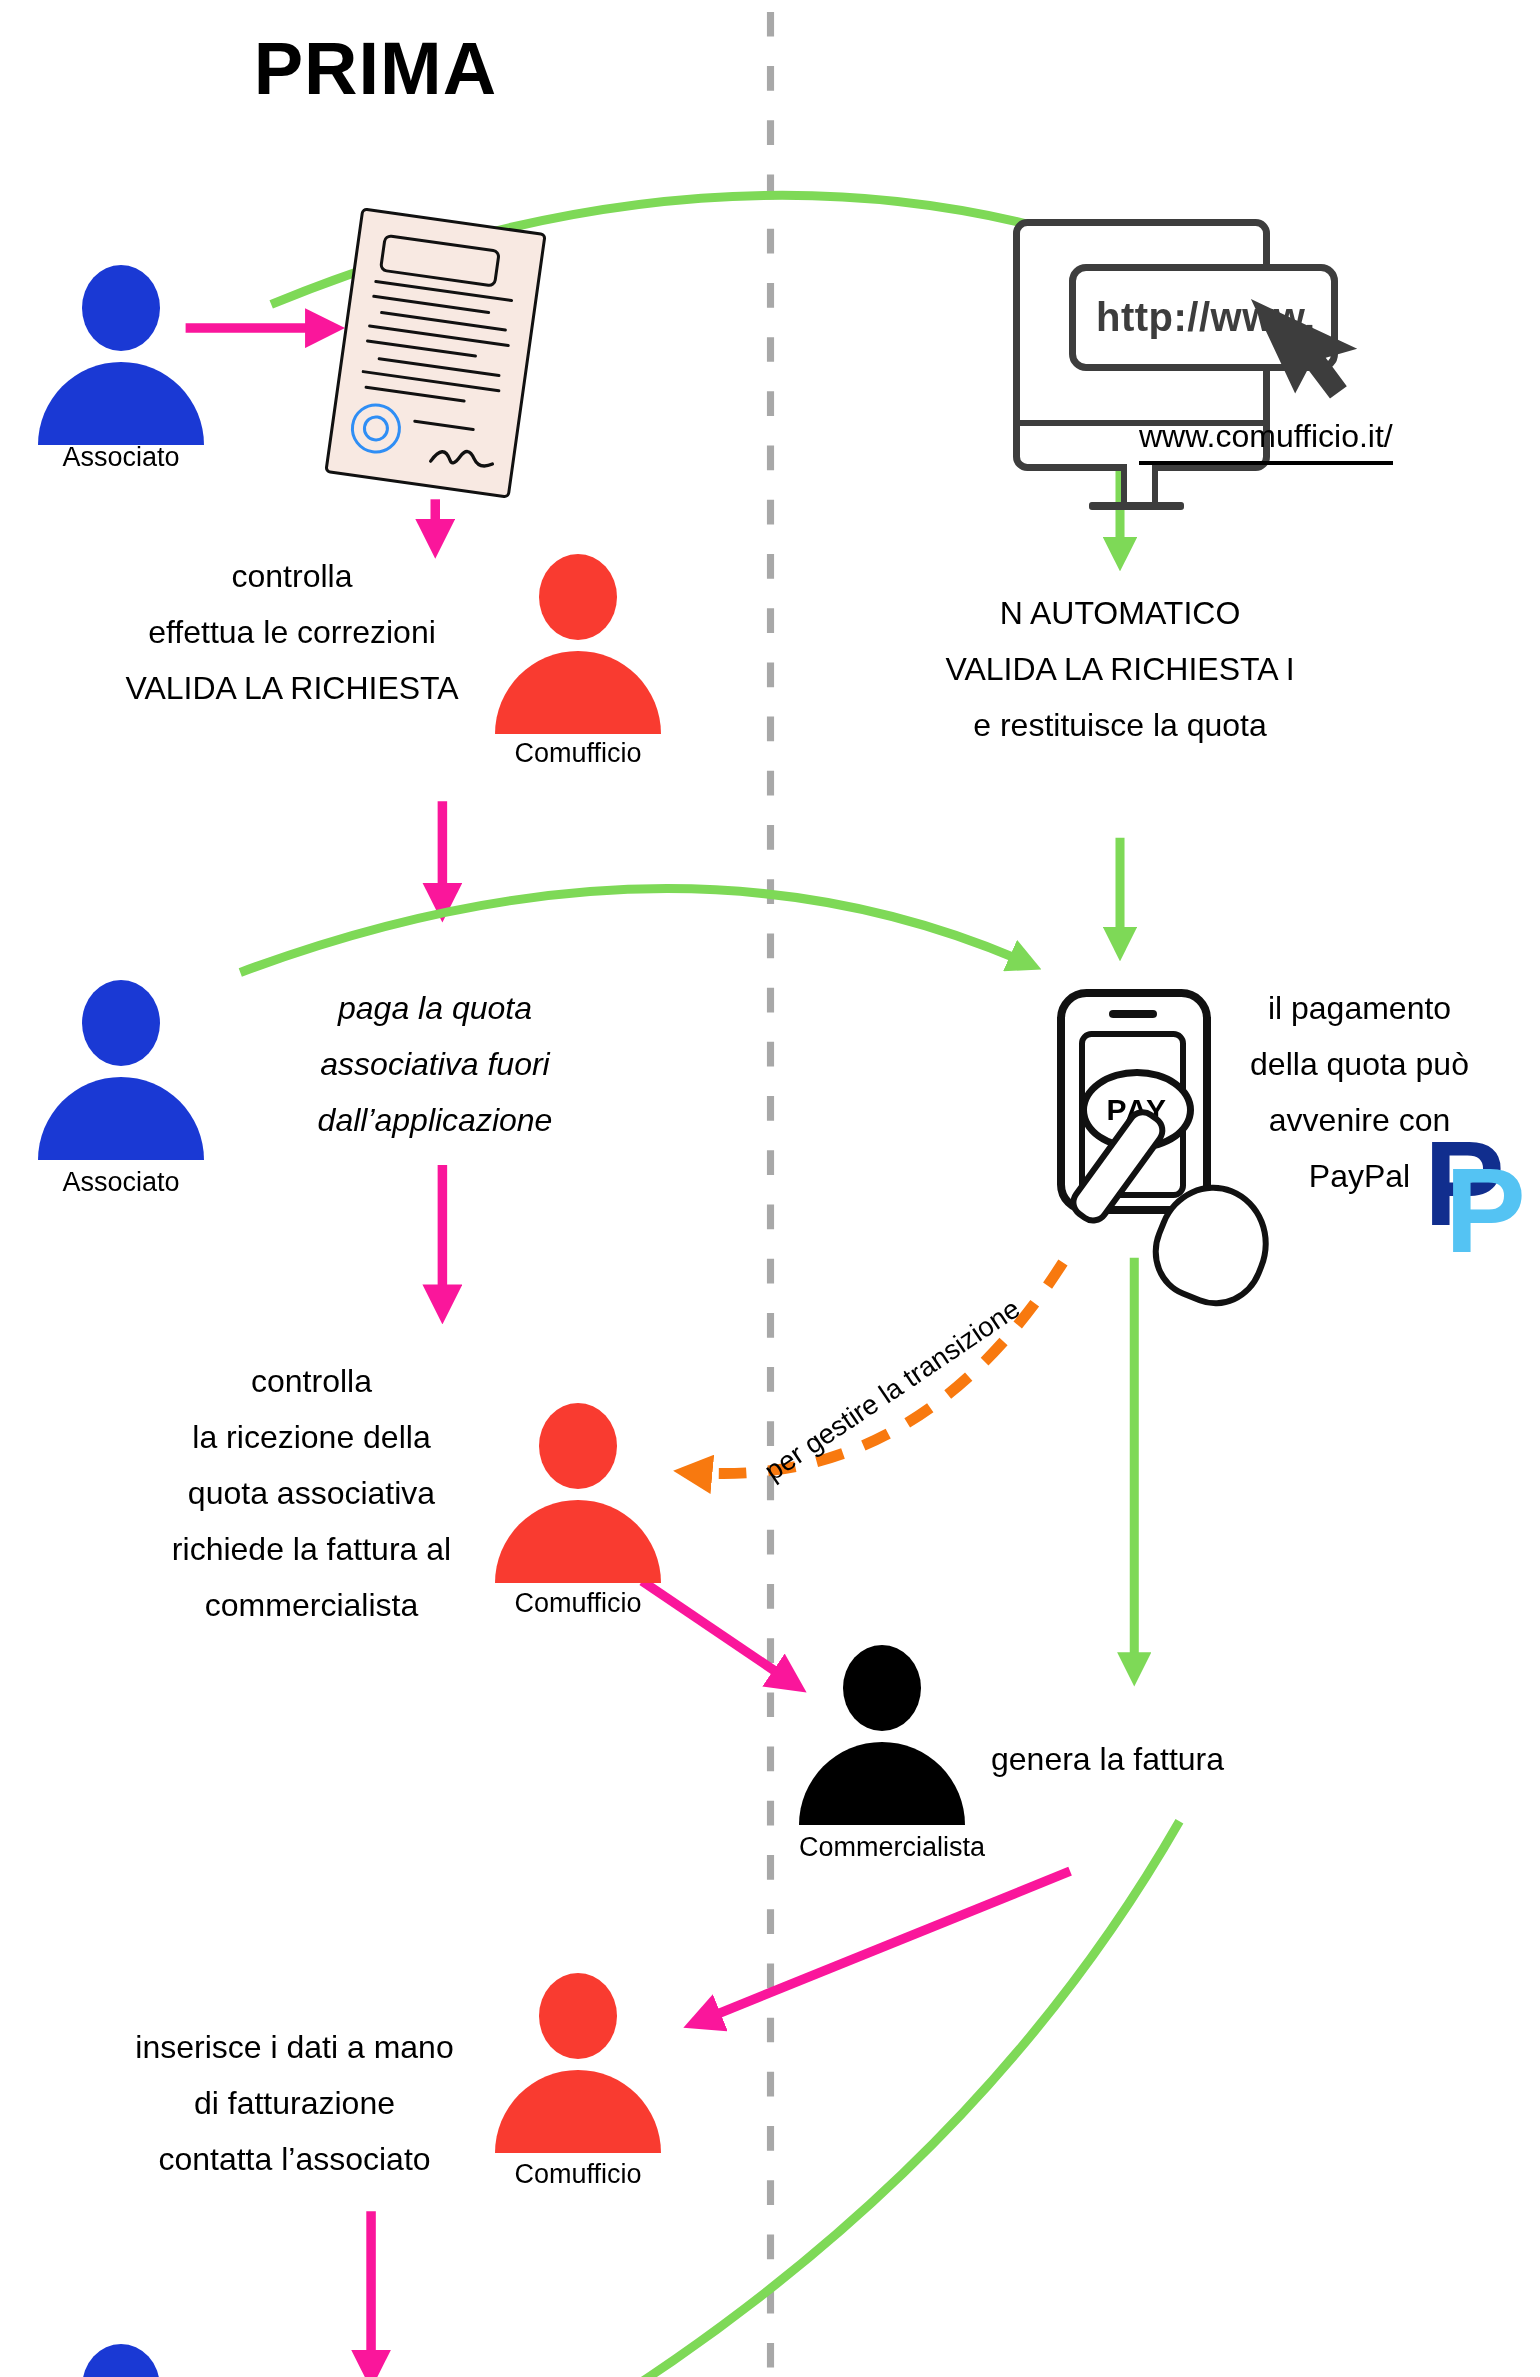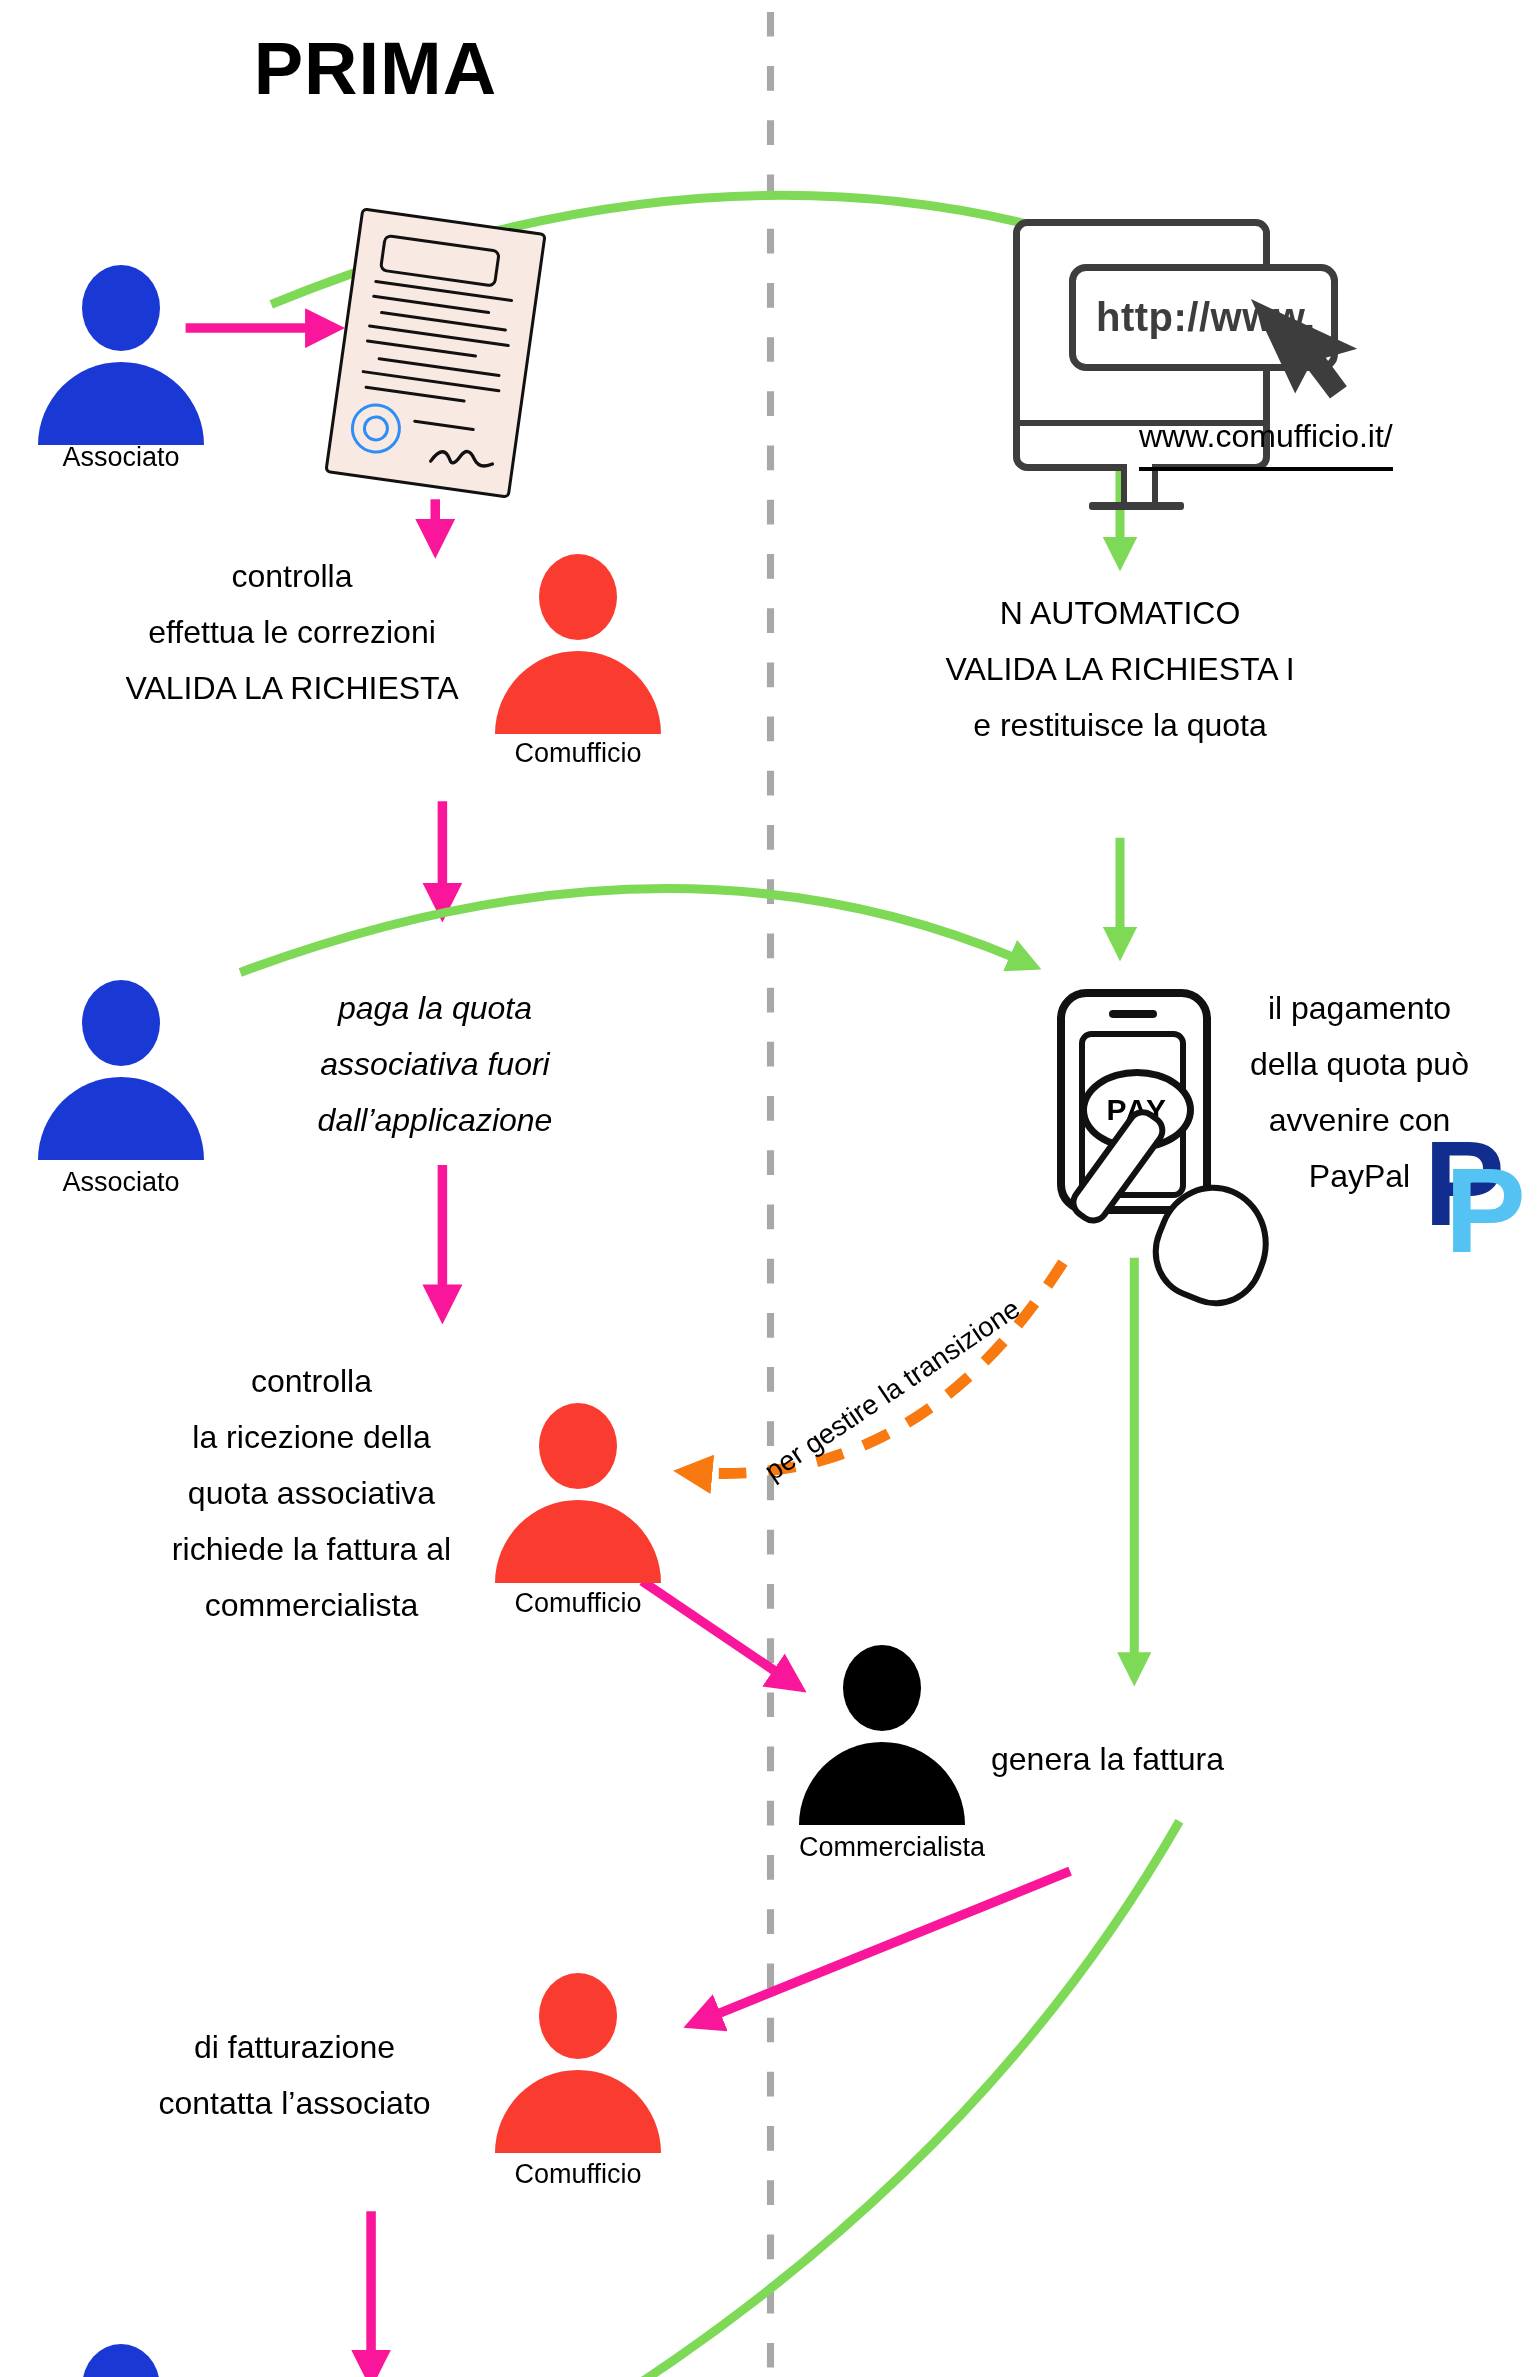--- a/index.html
+++ b/index.html
@@ -35,21 +35,21 @@
   .doc .stamp-outer{position:absolute;left:17px;top:189px;width:44px;height:44px;border:3.8px solid var(--stamp);border-radius:50%;}
   .doc .stamp-inner{position:absolute;left:29px;top:201px;width:20px;height:20px;border:3.3px solid var(--stamp);border-radius:50%;}
   
   .monitor{width:243px;height:238px;border:7.1px solid var(--icon);border-radius:14.3px;background:#fff;}
   .monitor .chin{position:absolute;left:0;right:0;bottom:38px;height:5.7px;background:var(--icon);}
   .stand{width:25px;height:38px;background:#fff;border:6.2px solid var(--icon);border-top:none;}
   .base{width:95px;height:7.6px;background:var(--icon);border-radius:2.9px;}
   .addressbar{width:269px;height:107px;background:#fff;border:7.1px solid var(--icon);border-radius:17px;
               display:flex;align-items:center;padding-left:20px;box-sizing:border-box;}
   .addressbar span{font-size:40px;font-weight:bold;color:var(--icon);letter-spacing:0.5px;}
-  .link{font-size:32px;border-bottom:4.3px solid #000;padding-bottom:12px;white-space:nowrap;}
+  .link{font-size:32px;border-bottom:4.3px solid #000;padding-bottom:6px;white-space:nowrap;}
   
   .phone{width:138px;height:209px;border:8px solid #111;border-radius:29.5px;background:#fff;}
   .phone .speaker{position:absolute;left:44px;top:13.3px;width:48px;height:7.6px;border-radius:4.8px;background:#111;}
   .phone .screen{position:absolute;left:14.3px;top:34px;width:95px;height:155px;border:6.2px solid #111;border-radius:12.4px;}
   .payoval{position:absolute;left:15px;top:72px;width:100px;height:68px;border:7.1px solid #111;border-radius:50%;
            display:flex;align-items:center;justify-content:center;background:#fff;}
   .payoval span{font-size:30px;font-weight:800;letter-spacing:1.4px;}
   .finger{position:absolute;left:1130px;top:1109px;width:28.5px;height:116px;background:#fff;border:6.2px solid #111;
           border-radius:17px;transform:rotate(36deg);transform-origin:14.3px 10.5px;z-index:6;}
   .palm{position:absolute;left:1156px;top:1185px;width:101px;height:107px;background:#fff;border:6.2px solid #111;
@@ -173,20 +173,21 @@
 
   <div class="abs person c-black z2" style="left:799px;top:1645px;">
     <div class="p-head"></div>
     <div class="p-body"></div>
   </div>
   <div class="abs p-label z2" style="left:799px;top:1832px;">Commercialista</div>
 
   <div class="abs single z2" style="left:991px;top:1741px;">genera la fattura</div>
 
   <div class="abs tblock z2" style="left:57px;top:2019px;width:475px;">
+    <span>inserisce i dati a mano</span>
     <span>di fatturazione</span>
     <span>contatta l’associato</span>
   </div>
 
   <div class="abs person c-red z2" style="left:495px;top:1973px;">
     <div class="p-head"></div>
     <div class="p-body"></div>
   </div>
   <div class="abs p-label z2" style="left:495px;top:2159px;">Comufficio</div>
 

